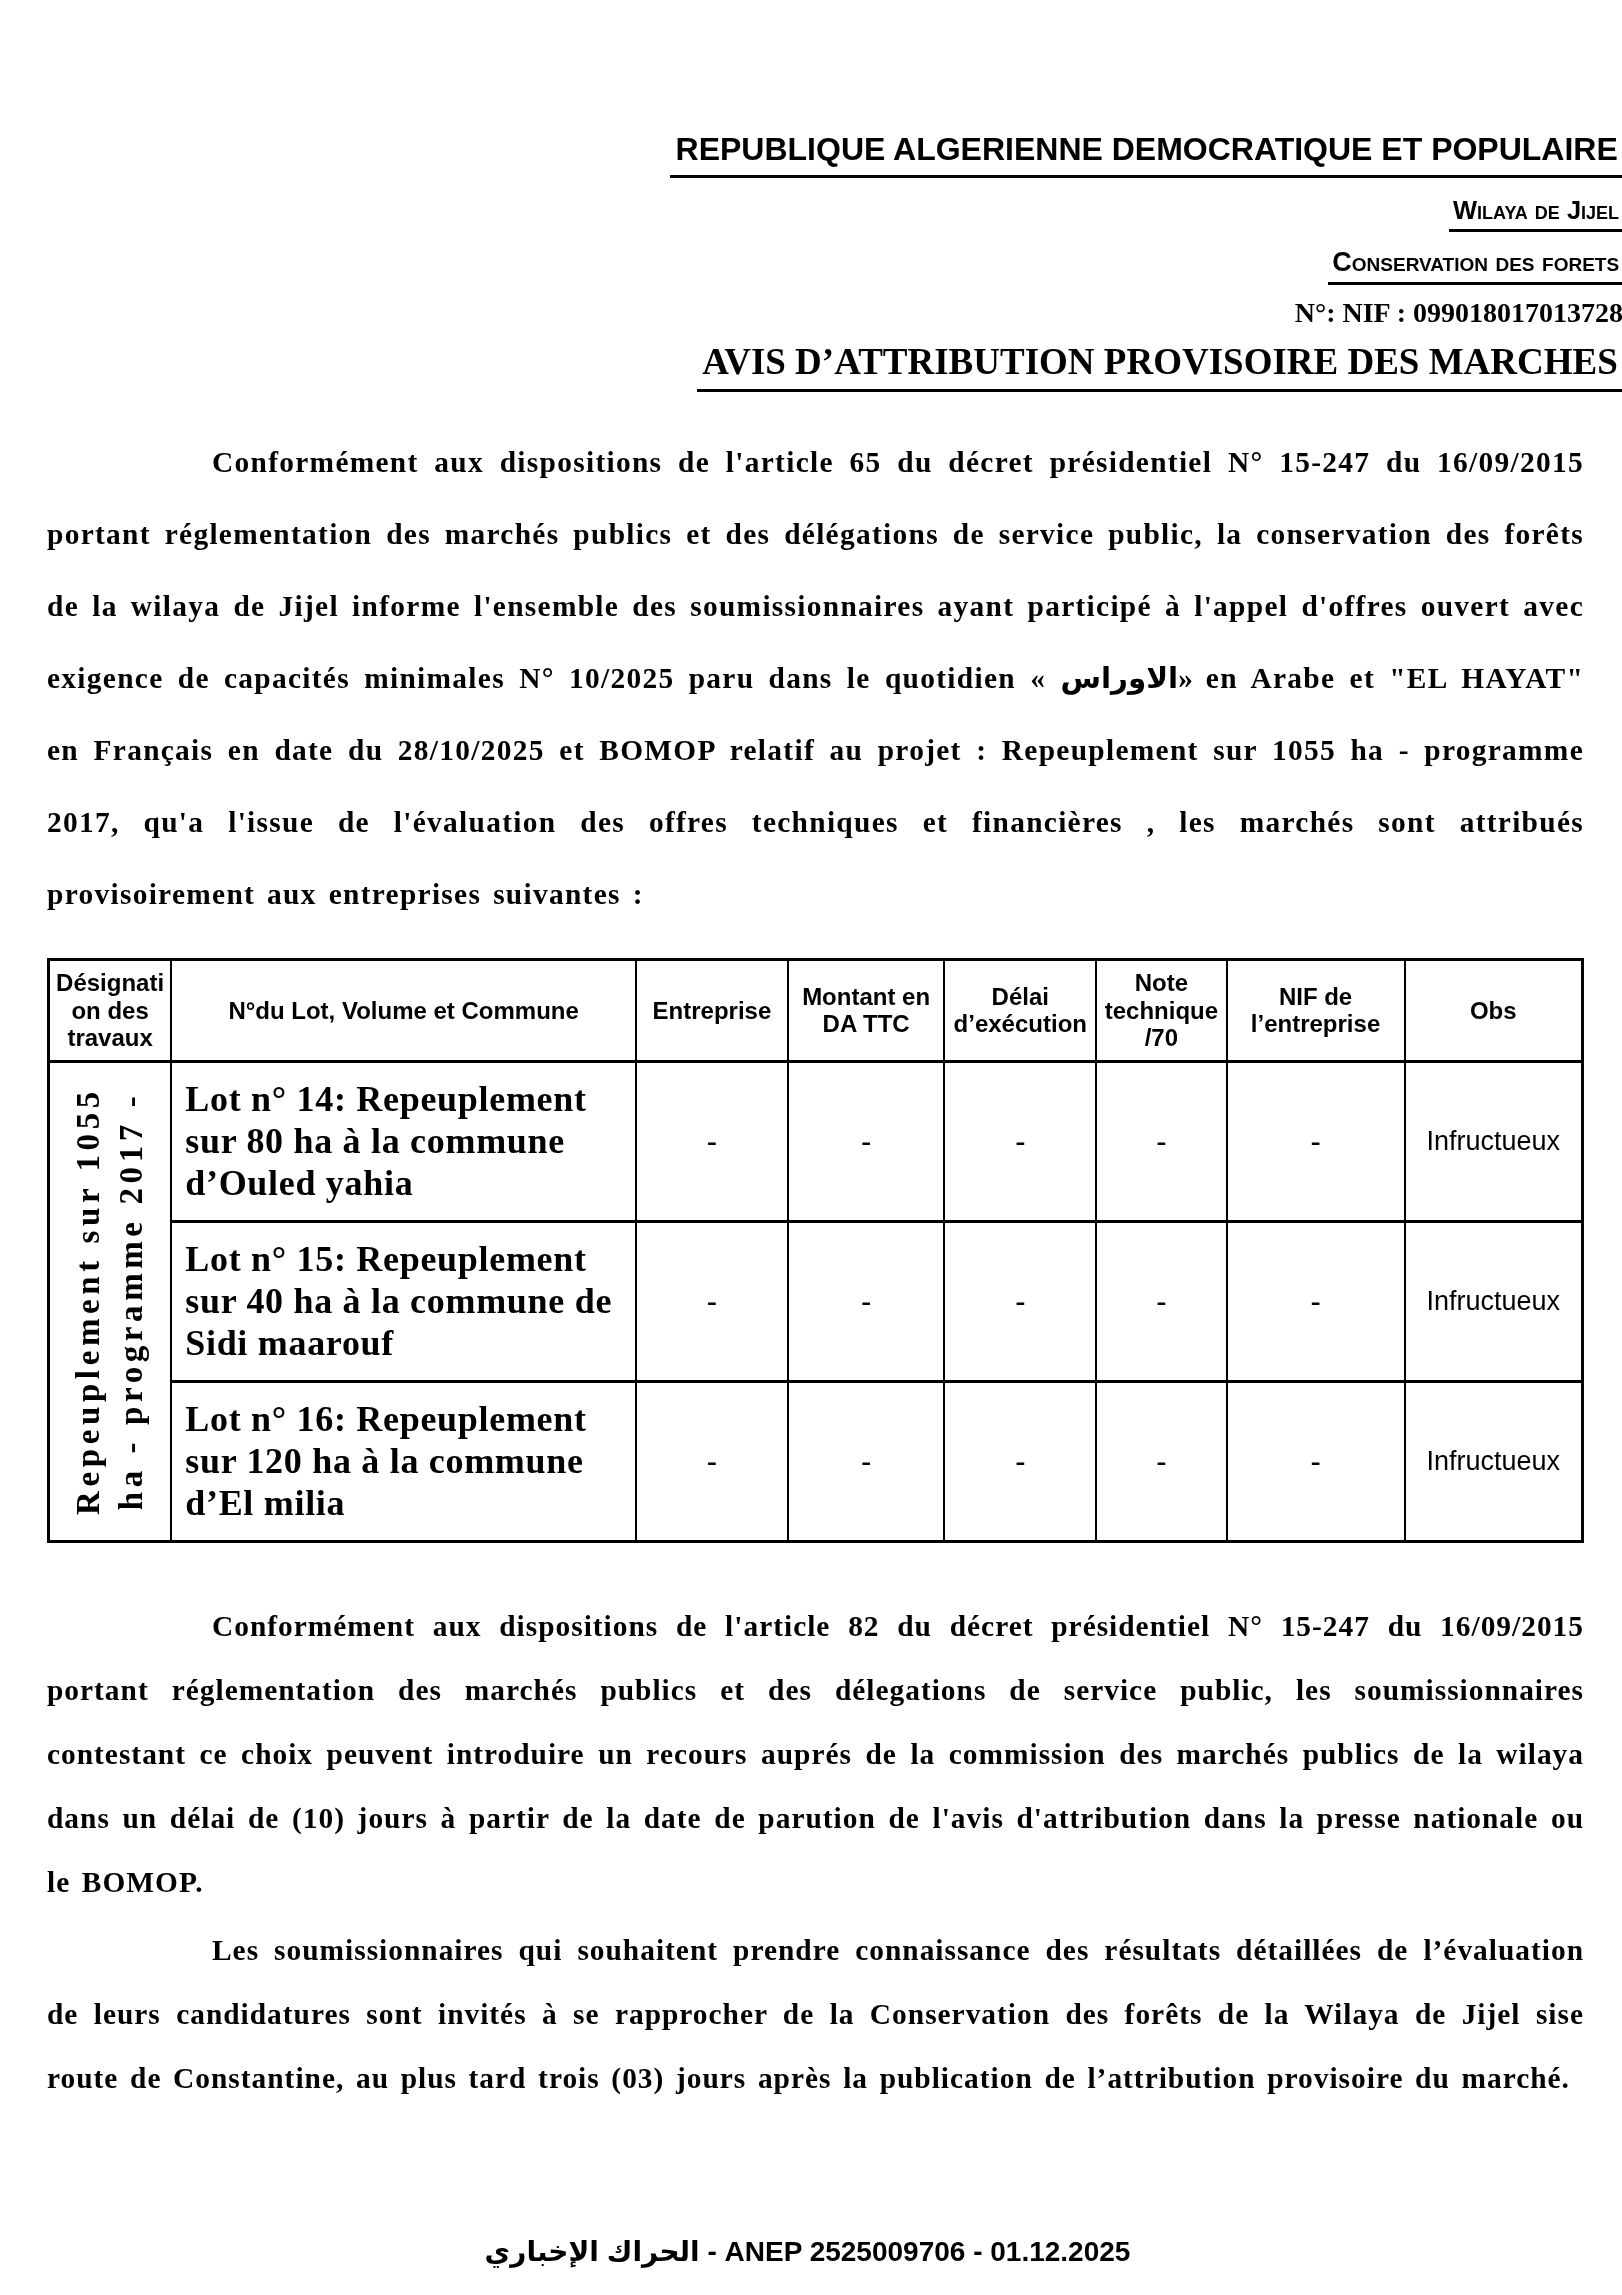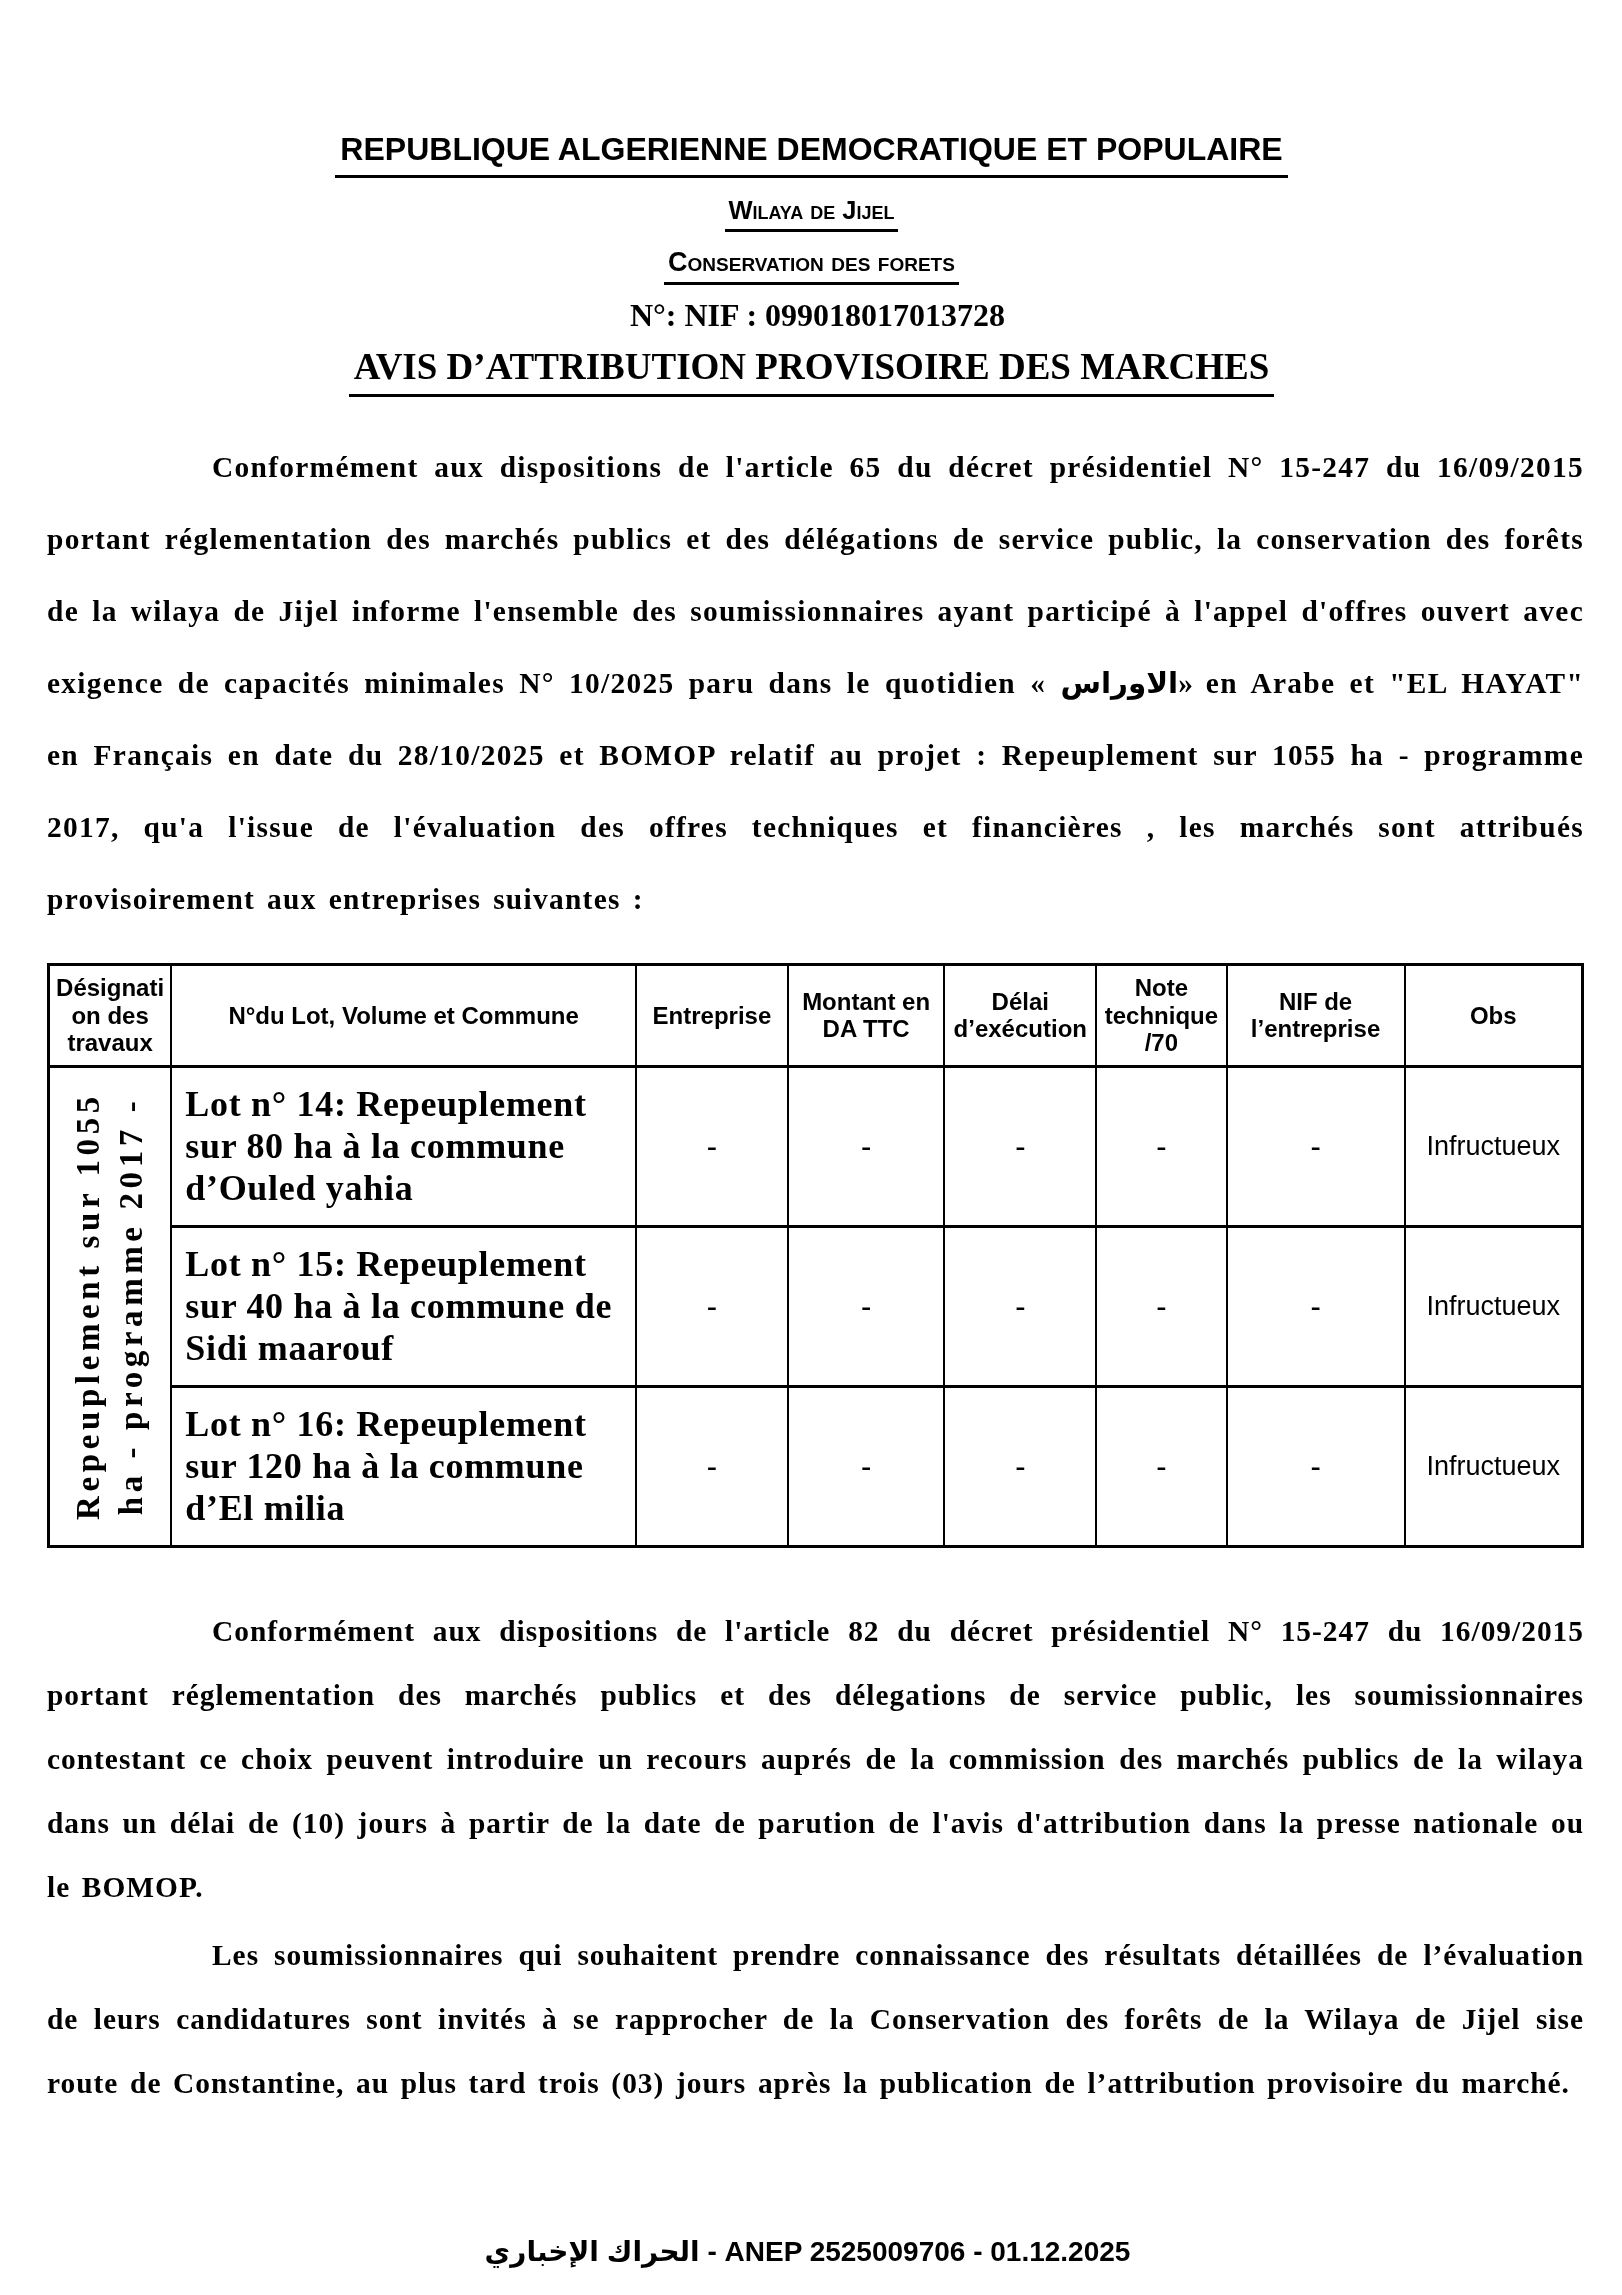--- a/index.html
+++ b/index.html
@@ -4,30 +4,30 @@
 <style>
   * { margin:0; padding:0; box-sizing:border-box; }
   html,body { background:#ffffff; }
   .page {
     position:relative; width:1623px; height:2295px;
     background:#ffffff; color:#000; overflow:hidden;
     font-family:"Liberation Serif","DejaVu Serif",serif;
   }
   
   .doc-header {
-    padding-top:131px; text-align:center; font-weight:bold;
+    padding-top:131px; text-align:right; font-weight:bold;
     font-family:"Liberation Sans","DejaVu Sans",sans-serif;
   }
   .u  { display:inline-block; border-bottom:3.9px solid #000; padding:0 5.2px 6.5px 5.2px; }
   .u5 { display:inline-block; border-bottom:3.3px solid #000; padding:0 3.9px 4.6px 3.9px; }
   .hl1 { font-size:32px; margin-bottom:18.3px; }
   .hl2 { font-size:25.5px; margin-bottom:14.4px; font-variant:small-caps;text-decoration:underline; }
   .hl3 { font-size:27px; margin-bottom:11.8px; font-variant:small-caps; }
   .serif { font-family:"Liberation Serif","DejaVu Serif",serif; }
-  .hl4 { font-size:32px; margin-bottom:10.5px;padding-left:12px; }
+  .hl4 { font-size:28px; margin-bottom:10.5px;padding-left:12px; }
   .hl5 { font-size:37px; margin-bottom:14.4px; }
   .hl6 { font-size:32px; }
   
   main { margin:0 39px 0 47px; font-weight:bold; }
   .para {
     font-size:29.4px; text-align:justify; text-indent:165px;
     font-family:"Liberation Serif","DejaVu Sans",serif;
   }
   .p1 { margin-top:34px; line-height:72px; letter-spacing:1.3px; word-spacing:3.3px; }
   .p2 { margin-top:51px; line-height:64px;  letter-spacing:1px; word-spacing:3.3px; }

